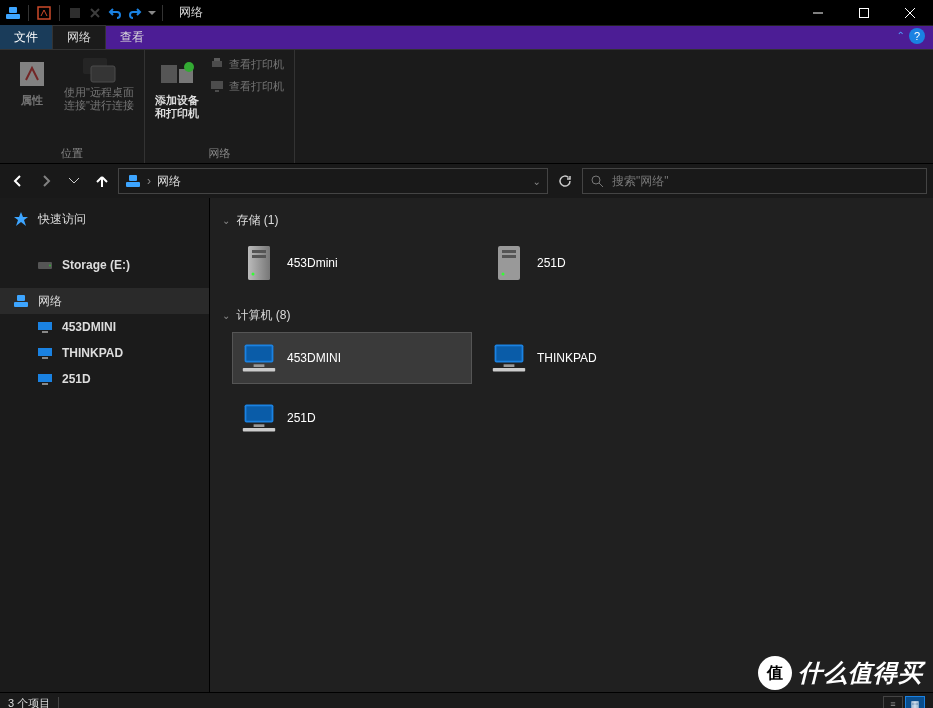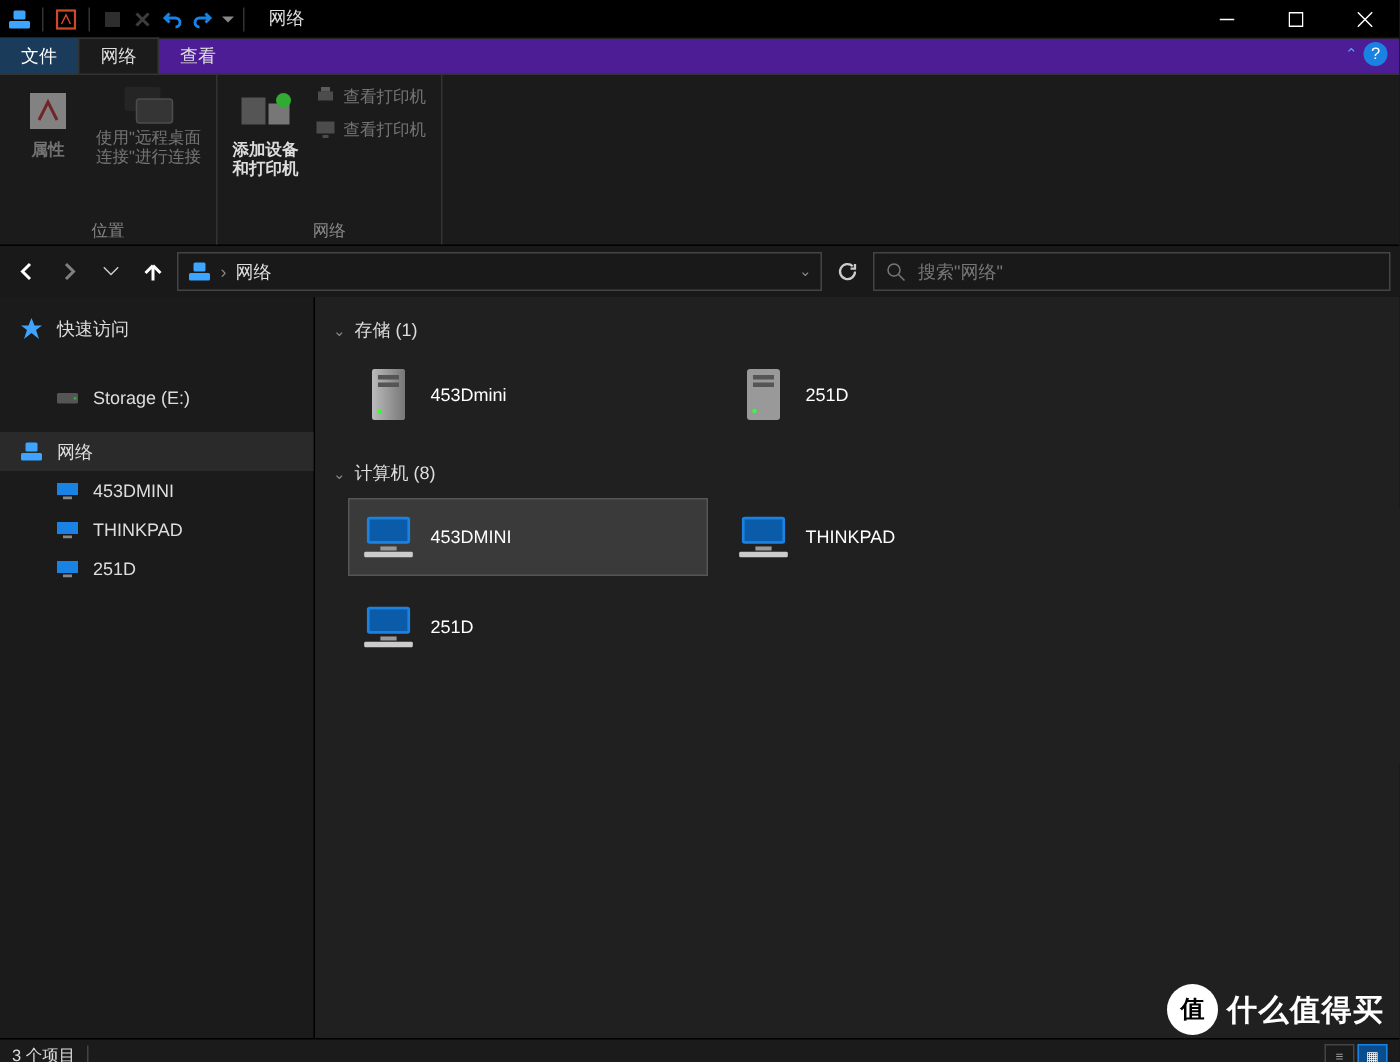--- a/index.html
+++ b/index.html
@@ -45,21 +45,21 @@
 .addr .loc { display:flex; align-items:center; gap:6px; color:#ddd; }
 .addr .sep { color:#888; }
 .addr .dd2 { margin-left:auto; color:#888; font-size:10px; }
 .refresh { width:26px;height:26px;display:flex;align-items:center;justify-content:center;color:#ccc;border:0; }
 .search { flex:1; height:26px; border:1px solid #444; display:flex; align-items:center; padding:0 8px; gap:8px; color:#777; }
 
 
 .bodyrow { display:flex; height:494px;justify-content:space-between; }
 .sidebar { width:210px; background:#1b1b1b; padding:8px 0; border-right:1px solid #000; }
 .sbitem { display:flex; align-items:center; gap:8px; padding:4px 12px; color:#ddd; }
-.sbitem.indent { padding-left:36px; }
+.sbitem.indent { padding-left:36px;font-weight:bold; }
 .sbitem.sel { background:#2a2a2a; }
 .sbitem .sic { width:18px;height:18px;display:flex;align-items:center;justify-content:center; }
 .sbspacer { height:10px; }
 
 .content { flex:1; background:#202020; padding:8px 12px; overflow:auto; }
 .grphdr { display:flex; align-items:center; gap:6px; color:#ddd; margin:6px 0 8px 0; }
 .grphdr .chev { color:#888; font-size:10px; }
 .grid { display:flex; flex-wrap:wrap; gap:8px 10px; margin-left:10px; }
 .gitem { width:240px; height:52px; display:flex; align-items:center; gap:10px; padding:0 8px; border:1px solid transparent; }
 .gitem.sel { background:#3a3a3a; border:1px solid #555; }
@@ -69,21 +69,21 @@
 
 .status { height:22px; background:#1b1b1b; border-top:1px solid #000; display:flex; align-items:center; padding:0 8px; color:#ddd; font-size:11px; }
 .status .sdiv { width:1px; height:14px; background:#444; margin:0 8px; }
 .status .viewbtns { margin-left:auto; display:flex; gap:2px; }
 .status .vb { width:20px;height:16px;border:1px solid #444;display:flex;align-items:center;justify-content:center;color:#999; font-size:9px;}
 .status .vb.active { background:#0a4d8c; border-color:#1a82e2; color:#fff; }
 
 
 .watermark { position:absolute; right:10px; bottom:18px; display:flex; align-items:center; gap:6px; pointer-events:none; }
 .watermark .badge { width:34px;height:34px;border-radius:50%;background:#fff;color:#000;display:flex;align-items:center;justify-content:center;font-weight:bold;font-size:16px; }
-.watermark .txt { color:#fff; font-size:20px; font-weight:bold; letter-spacing:1px; }
+.watermark .txt { color:#fff; font-size:24px; font-weight:bold; font-style:italic; letter-spacing:1px; }
 
 svg { display:block; }
 </style>
 </head>
 <body>
 
 <div class="titlebar">
   <div class="qa">
     <span class="ico">
       <svg width="16" height="16" viewBox="0 0 16 16">

